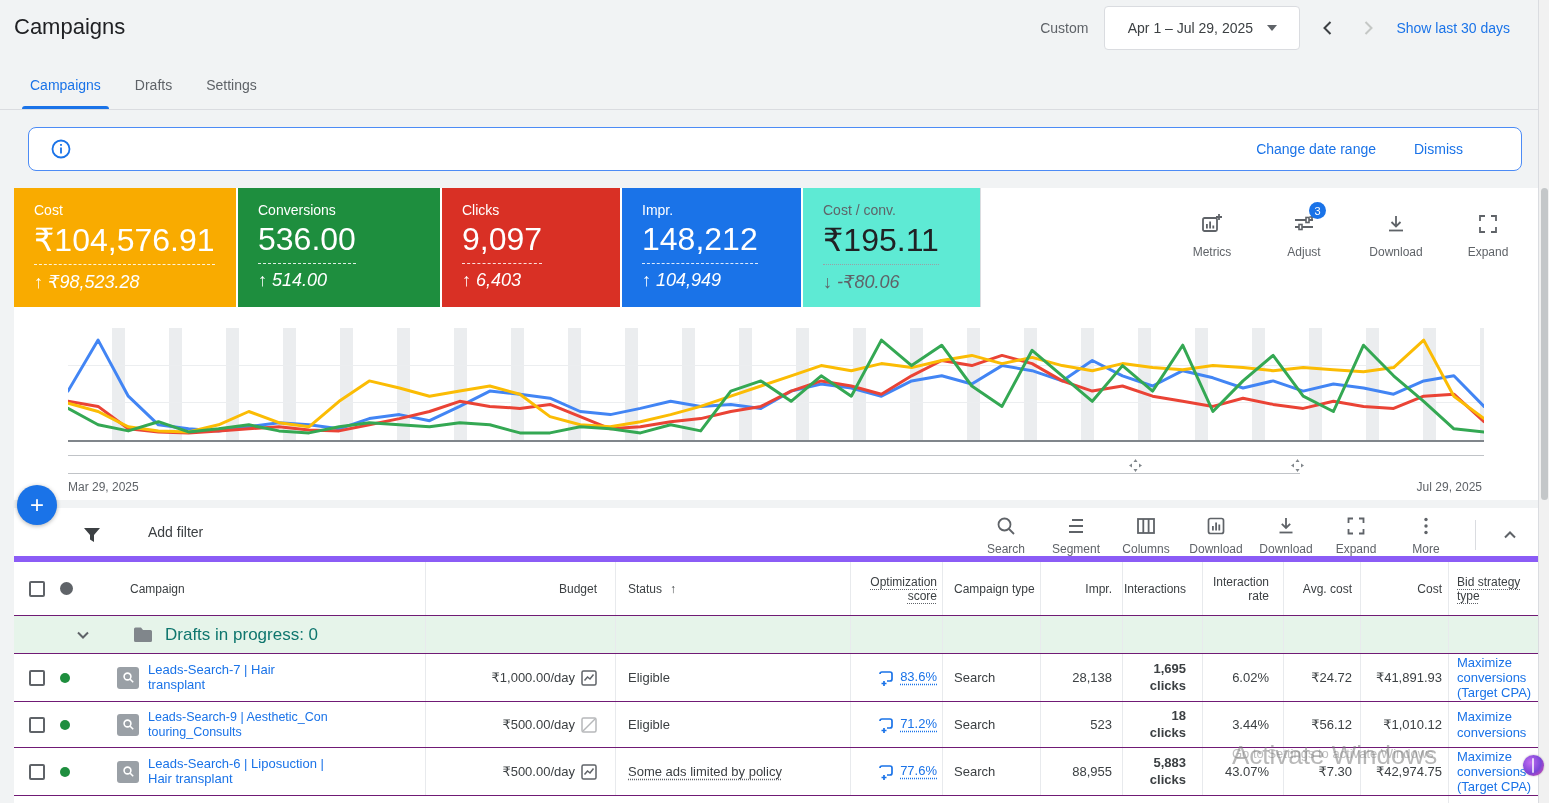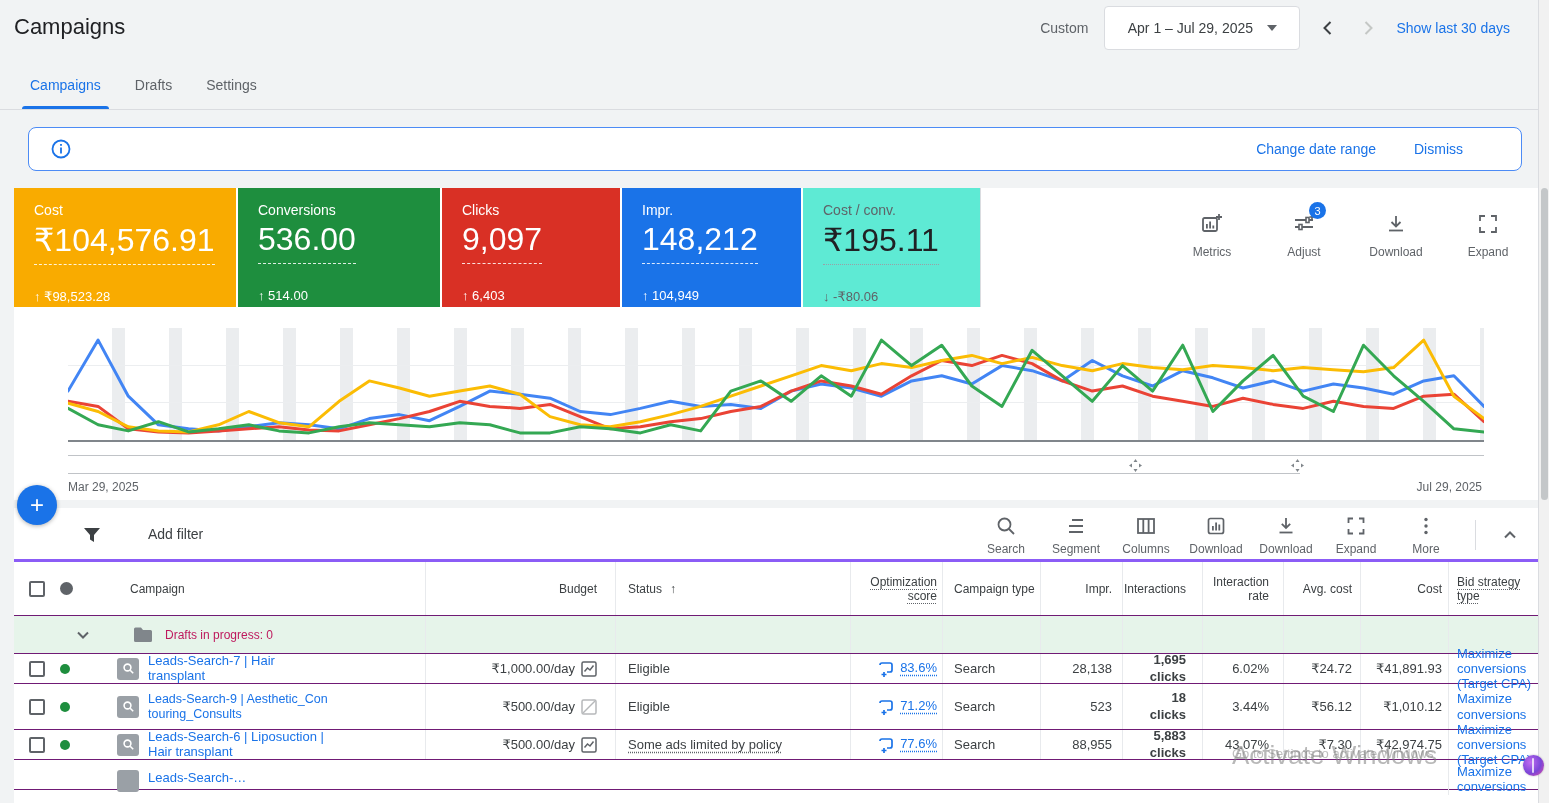--- a/index.html
+++ b/index.html
@@ -31,21 +31,21 @@
   .banner .spacer { flex:1; }
   .banner .blink { font-size:14px; font-weight:500; color:#1a73e8; cursor:pointer; margin-right:38px; }
   .banner .blink.dismiss { margin-right:58px; }
 
   
   .metrics-card { position:absolute; left:14px; top:188px; width:1524px; height:312px; background:#fff; }
   .cards { position:absolute; left:0; top:0; height:119px; display:flex; gap:2px; }
   .scorecard { padding:14px 0 0 20px; cursor:pointer; color:#fff; position:relative; }
   .sc-label { font-size:14px; }
   .sc-value { display:inline-block; font-size:32px; margin-top:3px; padding-bottom:5px; border-bottom:1px dashed rgba(255,255,255,.85); white-space:nowrap; }
-  .sc-delta { font-size:13px; margin-top:24px; }
+  .sc-delta { font-size:18px; margin-top:6px;font-style:italic; }
   .scorecard.plain { background:#5eead4; border-right:1px solid #dadce0; color:#202124; }
   .scorecard.plain .sc-label { color:#5f6368; }
   .scorecard.plain .sc-value { border-bottom:1px dotted #9aa0a6; }
   .scorecard.plain .sc-delta { color:#5f6368; }
   .w222{width:222px;} .w177{width:202px;} .w178{width:178px;} .w179{width:179px;}
 
   .chart-tools { position:absolute; right:18px; top:24px; display:flex; gap:28px; }
   .tool { width:64px; display:flex; flex-direction:column; align-items:center; cursor:pointer; position:relative; }
   .tool .tlabel { font-size:12px; color:#5f6368; margin-top:9px; }
   .badge { position:absolute; top:-10px; right:10px; width:17px; height:17px; background:#1a73e8; color:#fff; border-radius:50%; font-size:11px; display:flex; align-items:center; justify-content:center; }
@@ -63,33 +63,33 @@
   .pan-top { position:absolute; left:54px; top:267px; width:1416px; height:1px; background:#c0c3c7; }
   .pan-bottom { position:absolute; left:54px; top:285px; width:1232px; height:1px; background:#c0c3c7; }
   .pan-handle { position:absolute; top:271px; width:13px; height:13px; cursor:ew-resize; }
   .axis-label { position:absolute; top:292px; font-size:12px; color:#5f6368; }
 
   
   .fab { position:absolute; left:17px; top:485px; width:40px; height:40px; border-radius:50%; background:#1a73e8; color:#fff; font-size:24px; display:flex; align-items:center; justify-content:center; box-shadow:0 1px 4px rgba(0,0,0,.3); cursor:pointer; z-index:5; }
 
   
   .table-card { position:absolute; left:14px; top:508px; width:1524px; height:295px; background:#fff; overflow:hidden; }
-  .tbar { height:54px; border-bottom:3px solid #8b5cf6; position:relative; display:flex; align-items:center; }
+  .tbar { height:54px; border-bottom:6px solid #8b5cf6; position:relative; display:flex; align-items:center; }
   .funnel { position:absolute; left:68px; top:18px; }
   .add-filter { position:absolute; left:134px; font-size:14px; color:#3c4043; cursor:pointer; }
   .tbar-right { position:absolute; right:8px; top:0; height:54px; display:flex; align-items:center; }
   .tbtn { width:70px; display:flex; flex-direction:column; align-items:center; cursor:pointer; }
   .tbtn .tlabel { font-size:12px; color:#5f6368; margin-top:5px; }
   .tbar-div { width:1px; height:30px; background:#dadce0; margin:0 14px; }
   .collapse { width:40px; display:flex; justify-content:center; cursor:pointer; }
 
   .trow { display:flex; align-items:stretch; border-bottom:1px solid #701a75; }
   .thead-row { height:54px; font-size:12px; font-weight:500; color:#3c4043; }
   .drafts-row { height:38px; background:#e6f4ea; }
-  .data-row { height:30px; font-size:13px; }
+  .data-row { height:48px; font-size:13px; }
   .cell { display:flex; align-items:center; }
   .vline { border-left:1px solid #e8eaed; }
   .c-check{ width:46px; justify-content:center; }
   .c-dot{ width:40px; justify-content:flex-start; }
   .c-name{ width:325px; }
   .c-budget{ width:190px; justify-content:flex-end; padding-right:18px; gap:6px; }
   .c-status{ width:235px; padding-left:12px; }
   .c-opt{ width:92px; justify-content:flex-end; padding-right:5px; gap:6px; }
   .c-type{ width:98px; padding-left:11px; }
   .c-impr{ width:82px; justify-content:flex-end; padding-right:10px; }
@@ -378,21 +378,21 @@
       <span class="drafts-chev">
         <svg width="16" height="16" viewBox="0 0 16 16">
             <polyline points="3,5.5 8,10.5 13,5.5" fill="none" stroke="#5f6368" stroke-width="2"></polyline>
           </svg>
       </span>
       <span class="folder-ic">
         <svg width="20" height="16" viewBox="0 0 20 16">
             <path d="M1 2 a1.5 1.5 0 0 1 1.5-1.5 H8 l2 2.5 h7.5 A1.5 1.5 0 0 1 19 4.5 v9 A1.5 1.5 0 0 1 17.5 15 h-15 A1.5 1.5 0 0 1 1 13.5 Z" fill="#80868b"></path>
           </svg>
       </span>
-      <span style="font-size:12px;color:#be185d;">Drafts in progress: 0</span>
+      <span style="font-size:17px;color:#0f766e;">Drafts in progress: 0</span>
     </div>
     <div class="cell c-budget vline"></div>
       <div class="cell c-status vline"></div>
       <div class="cell c-opt vline"></div>
     <div class="cell c-type vline"></div>
       <div class="cell c-impr vline"></div>
       <div class="cell c-inter vline"></div>
     <div class="cell c-rate vline"></div>
       <div class="cell c-avg vline"></div>
       <div class="cell c-cost vline"></div>

